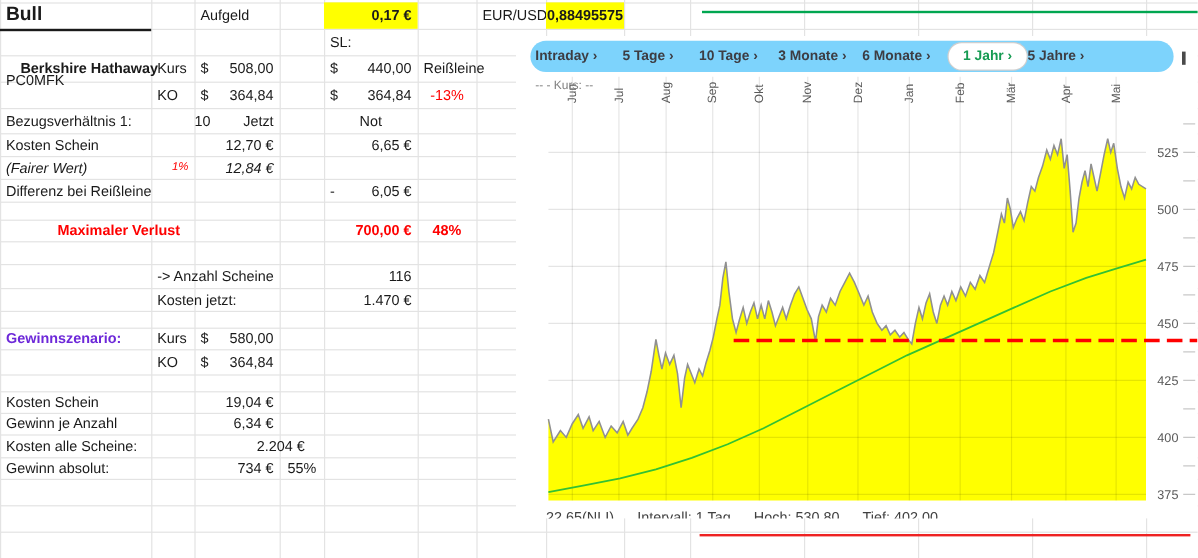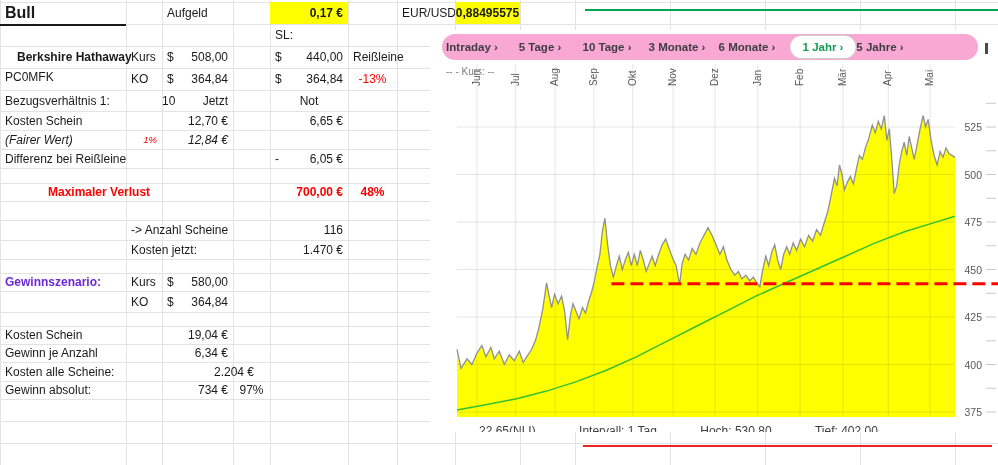--- a/index.html
+++ b/index.html
@@ -14,29 +14,29 @@
   .cell.st-b{font-weight:bold;}
   .cell.st-t{font-size:16px;font-weight:bold;}
   .cell.st-r{color:#fe0000;}
   .cell.st-g{color:#6d28d9;}
   .cell.st-i{font-style:italic;text-align:right;}
   .cell.st-y{background:#ffff00;}
   .cell.st-sm{font-size:9.5px;}
   .shape{position:absolute;}
   #chart-object{position:absolute;left:430px;top:30px;width:568px;height:402px;background:#ffffff;z-index:5;overflow:hidden;}
   #plot-svg{position:absolute;left:0;top:0;}
-  #timeframe-bar{position:absolute;left:12px;top:4px;width:536px;height:26px;background:#f9a8d4;border-radius:13px;z-index:8;}
+  #timeframe-bar{position:absolute;left:12px;top:4px;width:536px;height:26px;background:#7dd3fc;border-radius:13px;z-index:8;}
   .tf-btn{position:absolute;top:0;height:26px;line-height:26px;transform:translateX(-50%);
           font-size:11.5px;font-weight:bold;color:#3d3d43;cursor:pointer;white-space:nowrap;}
   .tf-btn.sel{top:2px;height:22px;line-height:22px;background:#ffffff;border-radius:11px;
               color:#169b52;padding:0 12px;box-shadow:0 0 0 1px #cfcfcf;}
   #tf-fragment{position:absolute;left:555px;top:13px;width:3px;height:11px;background:#4a4a4a;z-index:8;}
   #chart-legend{position:absolute;left:16px;top:36px;font-size:10px;color:#7f7f7f;z-index:7;}
   #chart-footer{position:absolute;left:25px;top:394px;font-size:12px;color:#404040;white-space:nowrap;z-index:7;}
-  #chart-footer span{margin-right:16px;margin-left:24px;}
+  #chart-footer span{margin-right:16px;}
 </style>
 </head>
 <body>
 
 <div id="sheet-grid">
     <div class="gl" style="left: 0px; top: 0px; width: 1px; height: 465px;"></div>
     <div class="gl" style="left: 126px; top: 0px; width: 1px; height: 465px;"></div>
     <div class="gl" style="left: 162px; top: 0px; width: 1px; height: 465px;"></div>
     <div class="gl" style="left: 233px; top: 0px; width: 1px; height: 465px;"></div>
     <div class="gl" style="left: 270px; top: 0px; width: 1px; height: 465px;"></div>
@@ -86,21 +86,21 @@
     <div class="cell al-l " style="left: 126px; top: 46px; width: 36px; height: 22px; z-index: 2;">Kurs</div>
     <div class="cell acct " style="left: 162px; top: 46px; width: 71px; height: 22px; z-index: 2;">
       <span>$</span>
       <span>508,00</span>
     </div>
     <div class="cell acct " style="left: 270px; top: 46px; width: 78px; height: 22px; z-index: 2;">
       <span>$</span>
       <span>440,00</span>
     </div>
     <div class="cell al-l " style="left: 348px; top: 46px; width: 49px; height: 22px; z-index: 2;">Reißleine</div>
-    <div class="cell al-l " style="left: 0px; top: 66px; width: 126px; height: 22px; z-index: 2;">PC0MFK</div>
+    <div class="cell al-l " style="left: 0px; top: 56px; width: 126px; height: 22px; z-index: 2;">PC0MFK</div>
     <div class="cell al-l " style="left: 126px; top: 68px; width: 36px; height: 22px; z-index: 2;">KO</div>
     <div class="cell acct " style="left: 162px; top: 68px; width: 71px; height: 22px; z-index: 2;">
       <span>$</span>
       <span>364,84</span>
     </div>
     <div class="cell acct " style="left: 270px; top: 68px; width: 78px; height: 22px; z-index: 2;">
       <span>$</span>
       <span>364,84</span>
     </div>
     <div class="cell al-c st-r" style="left: 348px; top: 68px; width: 49px; height: 22px; z-index: 2;">-13%</div>
@@ -138,21 +138,21 @@
       <span>364,84</span>
     </div>
     <div class="cell al-l " style="left: 0px; top: 326px; width: 126px; height: 18px; z-index: 2;">Kosten Schein</div>
     <div class="cell al-r " style="left: 162px; top: 326px; width: 71px; height: 18px; z-index: 2;">19,04 €</div>
     <div class="cell al-l " style="left: 0px; top: 344px; width: 126px; height: 18px; z-index: 2;">Gewinn je Anzahl</div>
     <div class="cell al-r " style="left: 162px; top: 344px; width: 71px; height: 18px; z-index: 2;">6,34 €</div>
     <div class="cell al-l " style="left: 0px; top: 362px; width: 126px; height: 19px; z-index: 2;">Kosten alle Scheine:</div>
     <div class="cell al-r " style="left: 162px; top: 362px; width: 71px; height: 19px; z-index: 2; margin-left: 26px;">2.204 €</div>
     <div class="cell al-l " style="left: 0px; top: 381px; width: 126px; height: 18px; z-index: 2;">Gewinn absolut:</div>
     <div class="cell al-r " style="left: 162px; top: 381px; width: 71px; height: 18px; z-index: 2;">734 €</div>
-    <div class="cell al-c " style="left: 233px; top: 381px; width: 37px; height: 18px; z-index: 2;">97%</div>
+    <div class="cell al-c " style="left: 233px; top: 381px; width: 37px; height: 18px; z-index: 2;">55%</div>
   </div>
 
 <div id="sheet-shapes">
     <div class="shape" style="left: 0px; top: 24px; width: 126px; height: 2px; background: rgb(26, 26, 26); z-index: 3;"></div>
     <div class="shape" style="left: 585px; top: 9px; width: 413px; height: 2px; background: rgb(0, 166, 80); z-index: 3;"></div>
     <div class="shape" style="left: 583px; top: 445px; width: 409px; height: 2px; background: rgb(238, 34, 34); z-index: 3;"></div>
   </div>
 
 <div id="chart-object">
   <svg id="plot-svg" width="568" height="402">

